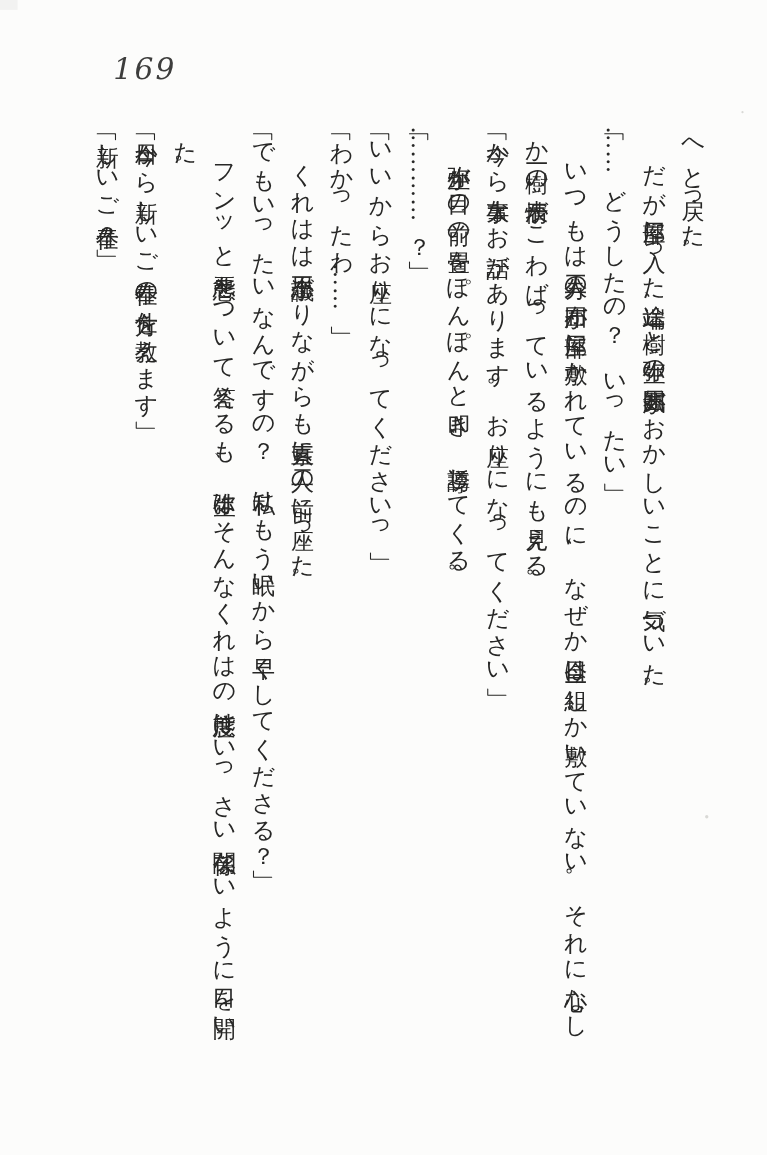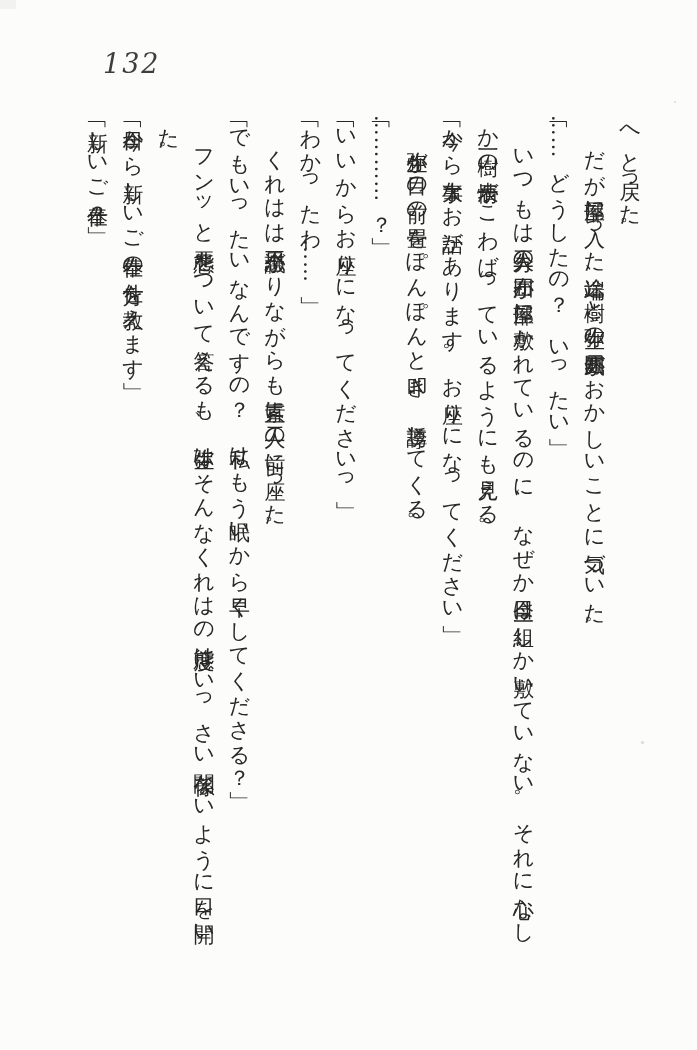--- a/index.html
+++ b/index.html
@@ -71,21 +71,21 @@
   }
 </style>
 </head>
 <body>
 
 <div class="page">
   <div class="corner-artifact"></div>
   <div class="speck speck-1"></div>
   <div class="speck speck-2"></div>
 
-  <div class="page-number">132</div>
+  <div class="page-number">169</div>
 
   <div class="text-block">
     <p>へと戻った。</p>
     <p class="indent">だが部屋に入った途端、一樹と弥生の雰囲気がおかしいことに気づいた。</p>
     <p>「……どうしたの？　いったい」</p>
     <p class="indent">いつもは三人分の布団が部屋に敷かれているのに、なぜか今日は一組しか敷いていない。それに心なしか一樹の表情がこわばっているようにも見える。</p>
     <p>「今から大事なお話があります。お座りになってください」</p>
     <p class="indent">弥生が目の前の畳をぽんぽんと叩き、誘導してくる。</p>
     <p>「…………？」</p>
     <p>「いいからお座りになってくださいっ」</p>

